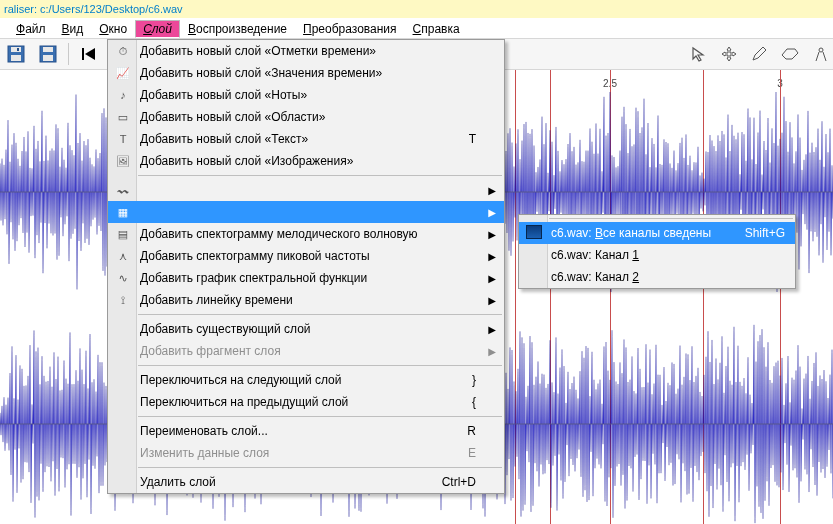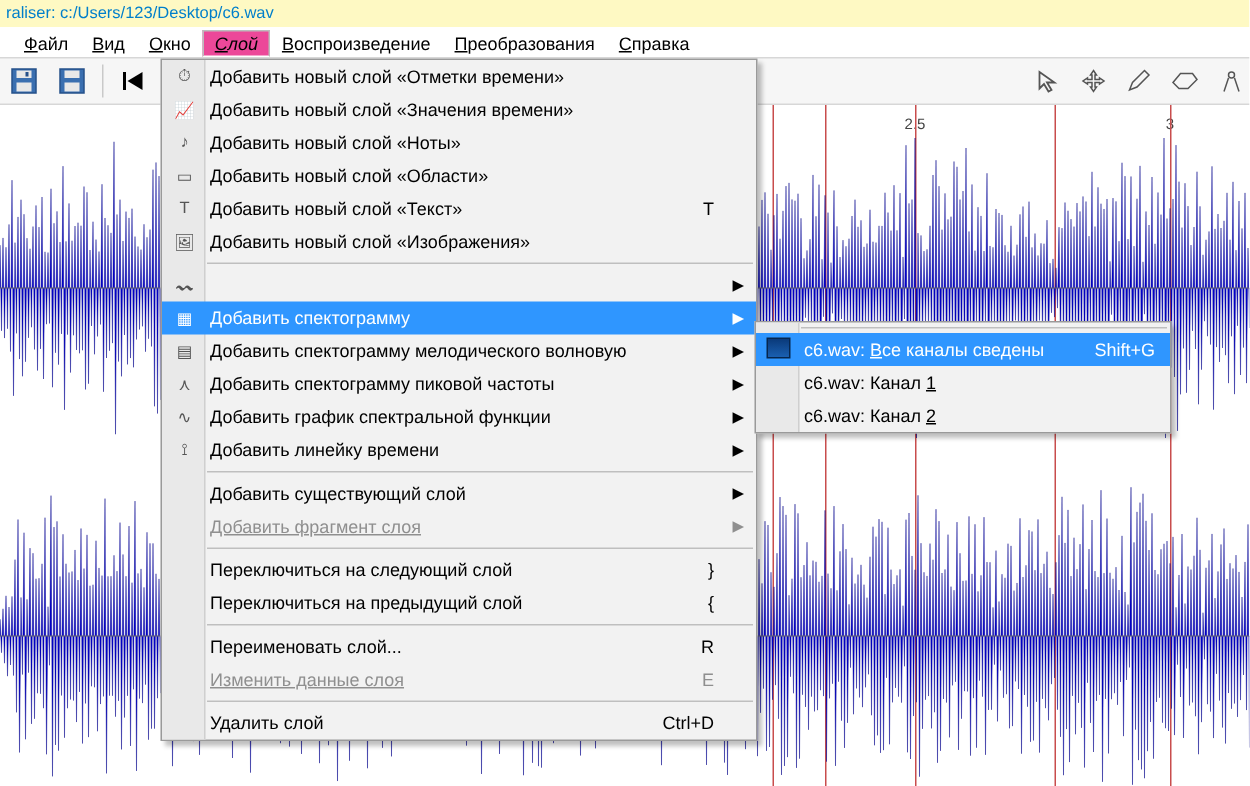--- a/index.html
+++ b/index.html
@@ -29,30 +29,30 @@
   .wave{position:absolute;left:0;right:0;}
   .wave svg{width:100%;height:100%;display:block;}
   .wave-top{top:22px;height:200px;}
   .wave-bot{bottom:0;height:200px;}
   
   .dropdown{position:absolute;background:#f2f2f2;border:1px solid #9a9a9a;box-shadow:3px 3px 3px rgba(0,0,0,.25);
             z-index:20;}
   .menu1{left:107px;top:39px;width:396px;}
   .dropdown .row{display:flex;align-items:center;height:22px;position:relative;padding:0 30px 0 32px;
                  white-space:nowrap;cursor:default;}
-  .dropdown .row.disabled{color:#8f8f8f;text-decoration:underline;}
+  .dropdown .row.disabled{color:#8f8f8f;}
   .dropdown .row.hi{background:#2f96ff;color:#fff;}
   .dropdown .sep{height:1px;margin:3px 2px 3px 30px;background:#bfbfbf;}
   .dropdown .ico{position:absolute;left:6px;width:18px;text-align:center;font-size:11px;color:#555;}
   .dropdown .row.hi .ico{color:#fff;}
   .dropdown .sc{position:absolute;right:28px;}
   .dropdown .arw{position:absolute;right:8px;font-size:10px;}
   .iconstrip{position:absolute;left:0;top:0;bottom:0;width:28px;background:#e9e9e9;
              border-right:1px solid #cfcfcf;}
-  .menu2{left:503px;top:214px;width:276px;text-align:center;}
+  .menu2{left:518px;top:214px;width:276px;text-align:center;}
   .menu2 .sc{right:10px;margin-left:31px;}
   .sqico{width:14px;height:12px;background:linear-gradient(#0a3a7a,#1a5fb0);border:1px solid #06264e;}
 </style>
 </head>
 <body>
 
 <div class="titlebar">raliser: c:/Users/123/Desktop/c6.wav</div>
 
 <div class="menubar">
   <div class="menuitem"><span class="mn-u">Ф</span><span></span><span id="m0">айл</span></div>
@@ -170,21 +170,20 @@
         <span class="ico">🖼</span>
         <span>Добавить новый слой «Изображения»</span>
       </div>
       <div class="sep"></div>
       <div class="row">
         <span class="ico">〰</span>
         <span class="arw">▶</span>
       </div>
       <div class="row hi">
         <span class="ico">▦</span>
-        <span>Добавить спектограмму</span>
         <span class="arw">▶</span>
       </div>
       <div class="row">
         <span class="ico">▤</span>
         <span>Добавить спектограмму мелодического волновую</span>
         <span class="arw">▶</span>
       </div>
       <div class="row">
         <span class="ico">⋏</span>
         <span>Добавить спектограмму пиковой частоты</span>

